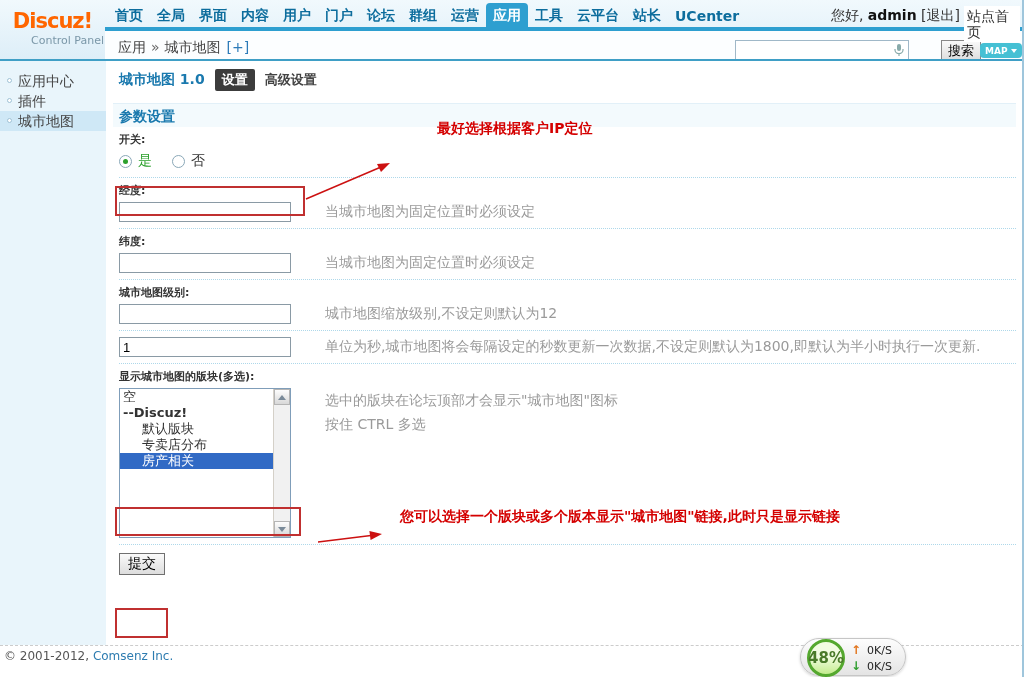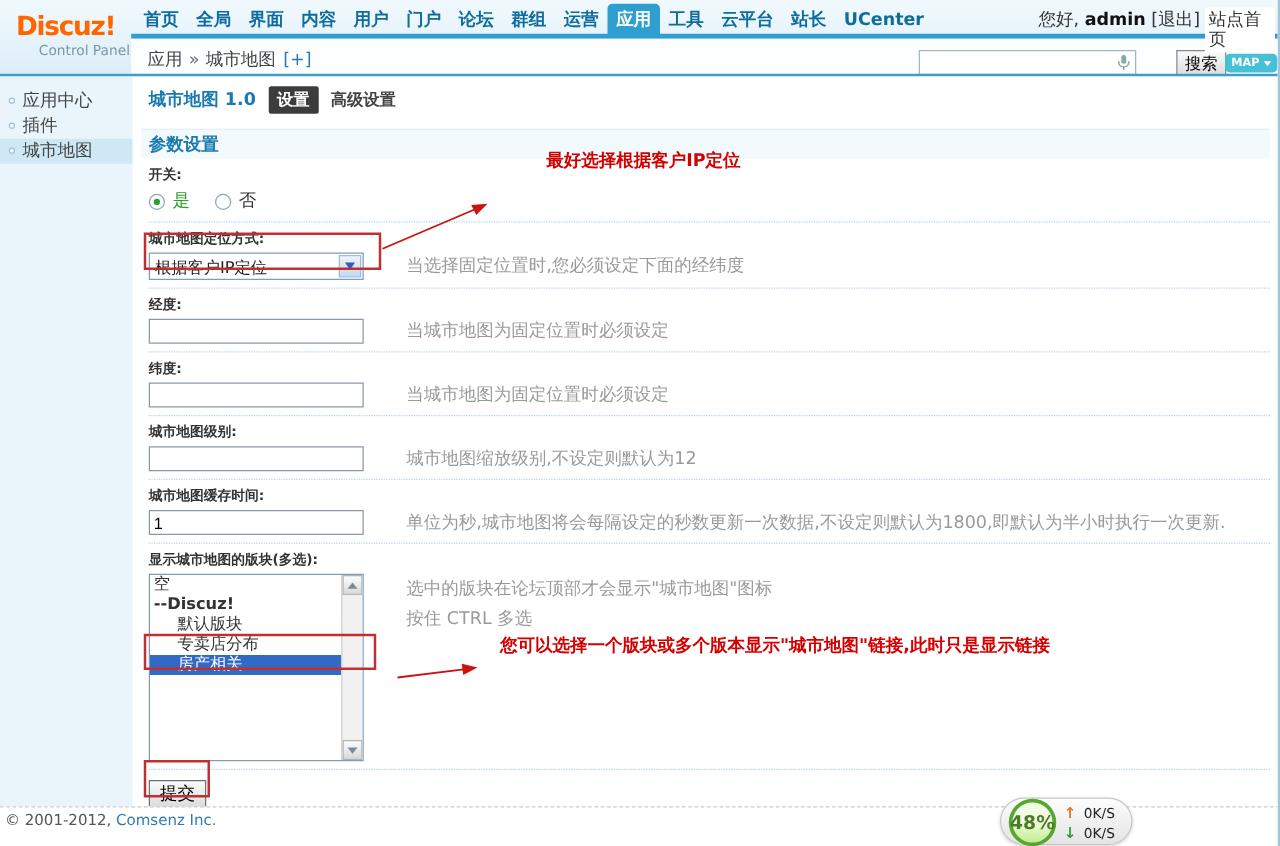--- a/index.html
+++ b/index.html
@@ -204,34 +204,20 @@
         <div class="fctl-line">
           <div class="radio-line">
             <span class="radio checked"></span>
             <span class="radio-label-yes">是</span>
             <span class="radio"></span>
             <span class="radio-label-no">否</span>
           </div>
         </div>
       </div>
 
-      <div class="frow">
-        <div class="flabel">城市地图定位方式:</div>
-        <div class="fctl-line">
-          <div class="fctl">
-            <div class="select-box">
-              <span class="select-value">根据客户IP定位</span>
-              <span class="select-arrow-box">
-                  <span class="tri"></span>
-                </span>
-            </div>
-          </div>
-          <div class="fhint">当选择固定位置时,您必须设定下面的经纬度</div>
-        </div>
-      </div>
 
       <div class="frow">
         <div class="flabel">经度:</div>
         <div class="fctl-line">
           <div class="fctl"><input class="text-input" value="" style=""></div>
           <div class="fhint">当城市地图为固定位置时必须设定</div>
         </div>
       </div>
 
       <div class="frow">
@@ -244,21 +230,20 @@
 
       <div class="frow">
         <div class="flabel">城市地图级别:</div>
         <div class="fctl-line">
           <div class="fctl"><input class="text-input" value="" style=""></div>
           <div class="fhint">城市地图缩放级别,不设定则默认为12</div>
         </div>
       </div>
 
       <div class="frow">
-        <div class="flabel">城市地图缓存时间:</div>
         <div class="fctl-line">
           <div class="fctl"><input class="text-input" value="1" style=""></div>
           <div class="fhint">单位为秒,城市地图将会每隔设定的秒数更新一次数据,不设定则默认为1800,即默认为半小时执行一次更新.</div>
         </div>
       </div>
 
       <div class="frow">
         <div class="flabel">显示城市地图的版块(多选):</div>
         <div class="fctl-line top">
           <div class="fctl">

